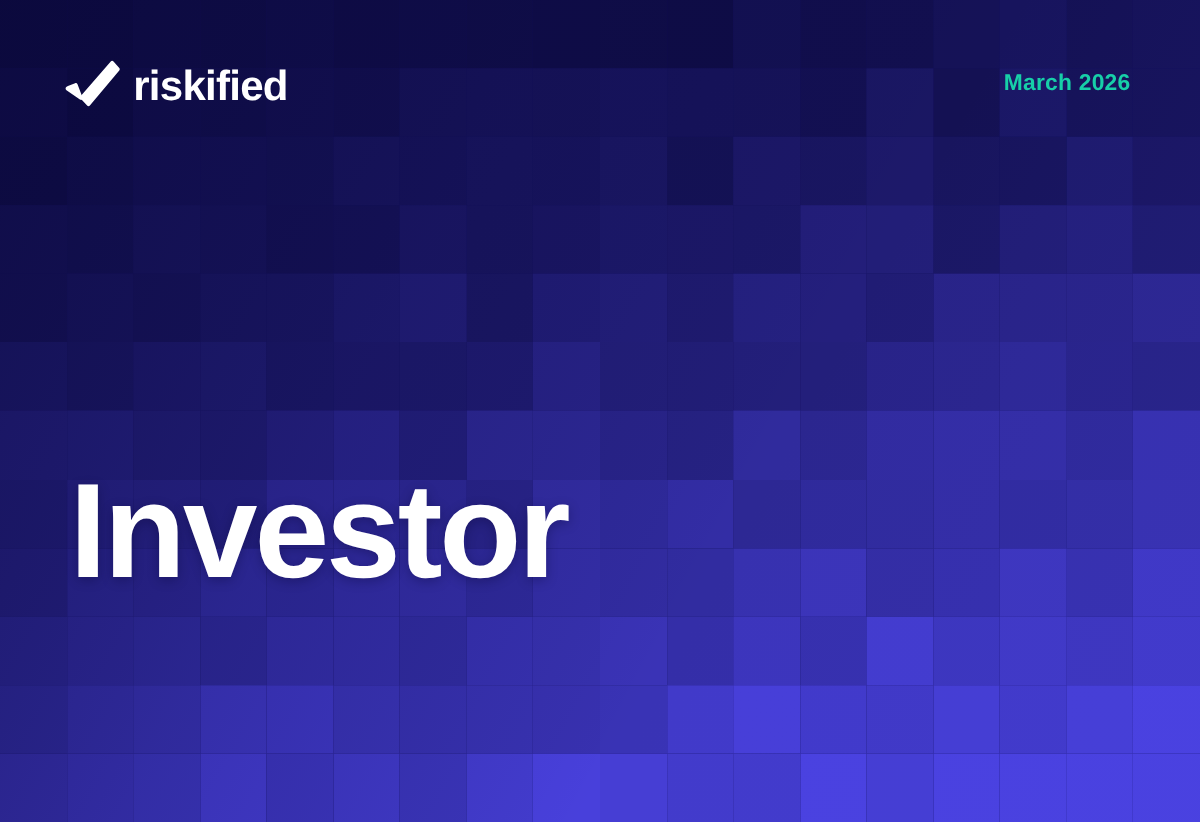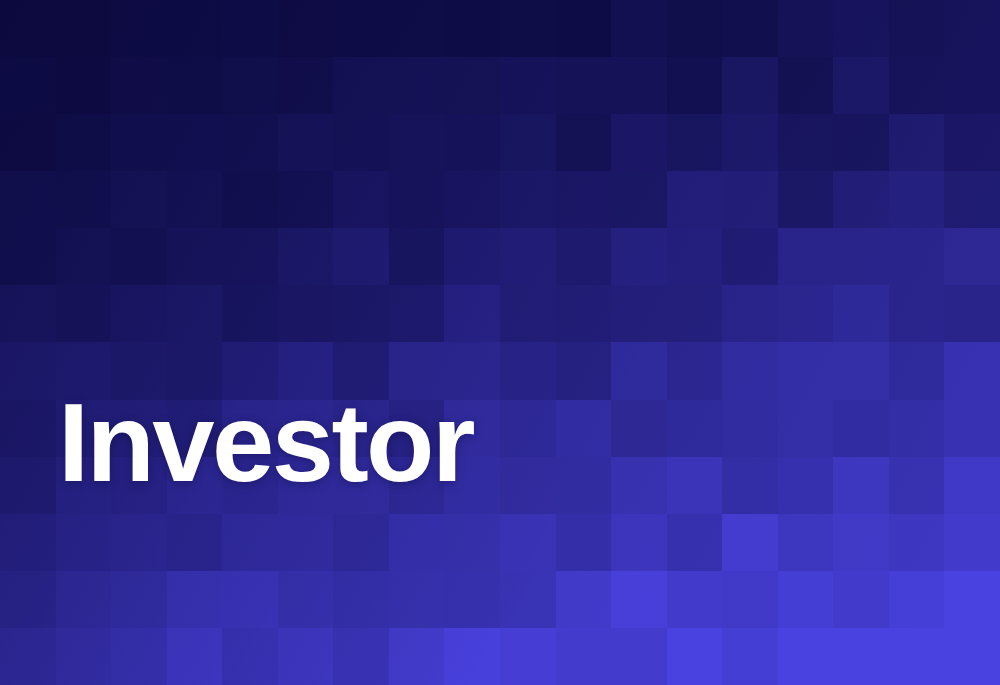--- a/index.html
+++ b/index.html
@@ -302,19 +302,36 @@
       <div style="background: rgb(66, 59, 203);"></div>
       <div style="background: rgb(74, 66, 224);"></div>
       <div style="background: rgb(69, 62, 211);"></div>
       <div style="background: rgb(74, 66, 224);"></div>
       <div style="background: rgb(74, 66, 224);"></div>
       <div style="background: rgb(74, 66, 224);"></div>
       <div style="background: rgb(74, 66, 224);"></div>
     </div>
   <div id="wash"></div>
 
+  <div id="header">
+
+    <div id="logo">
+      <span>
+        <svg id="logo-mark" viewBox="0 0 46 40" xmlns="http://www.w3.org/2000/svg" aria-hidden="true">
+
+          <path d="M40.6 1.2 L45.4 6.6 C45.9 7.2 45.9 8.1 45.4 8.7 L20.9 37.9 C20.3 38.6 19.2 38.6 18.6 38.0 L13.3 32.2 C12.8 31.6 12.8 30.7 13.3 30.1 L38.3 1.2 C38.9 0.5 40.0 0.5 40.6 1.2 Z" fill="#ffffff"></path>
+
+          <path d="M1.2 22.6 C0.4 23.3 0.5 24.6 1.4 25.2 L12.6 32.9 C13.8 33.7 15.3 32.5 14.8 31.2 L10.6 20.3 C10.3 19.5 9.4 19.1 8.6 19.3 L2.6 21.6 C2.1 21.8 1.6 22.1 1.2 22.6 Z" fill="#ffffff"></path>
+        </svg>
+      </span>
+      <span id="logo-word">riskified</span>
+    </div>
+
+    <div id="date">March 2026</div>
+
+  </div>
 
   <div id="title">
     <span class="line">Investor</span>
     
   </div>
 
 </div>
 
 </body></html>

